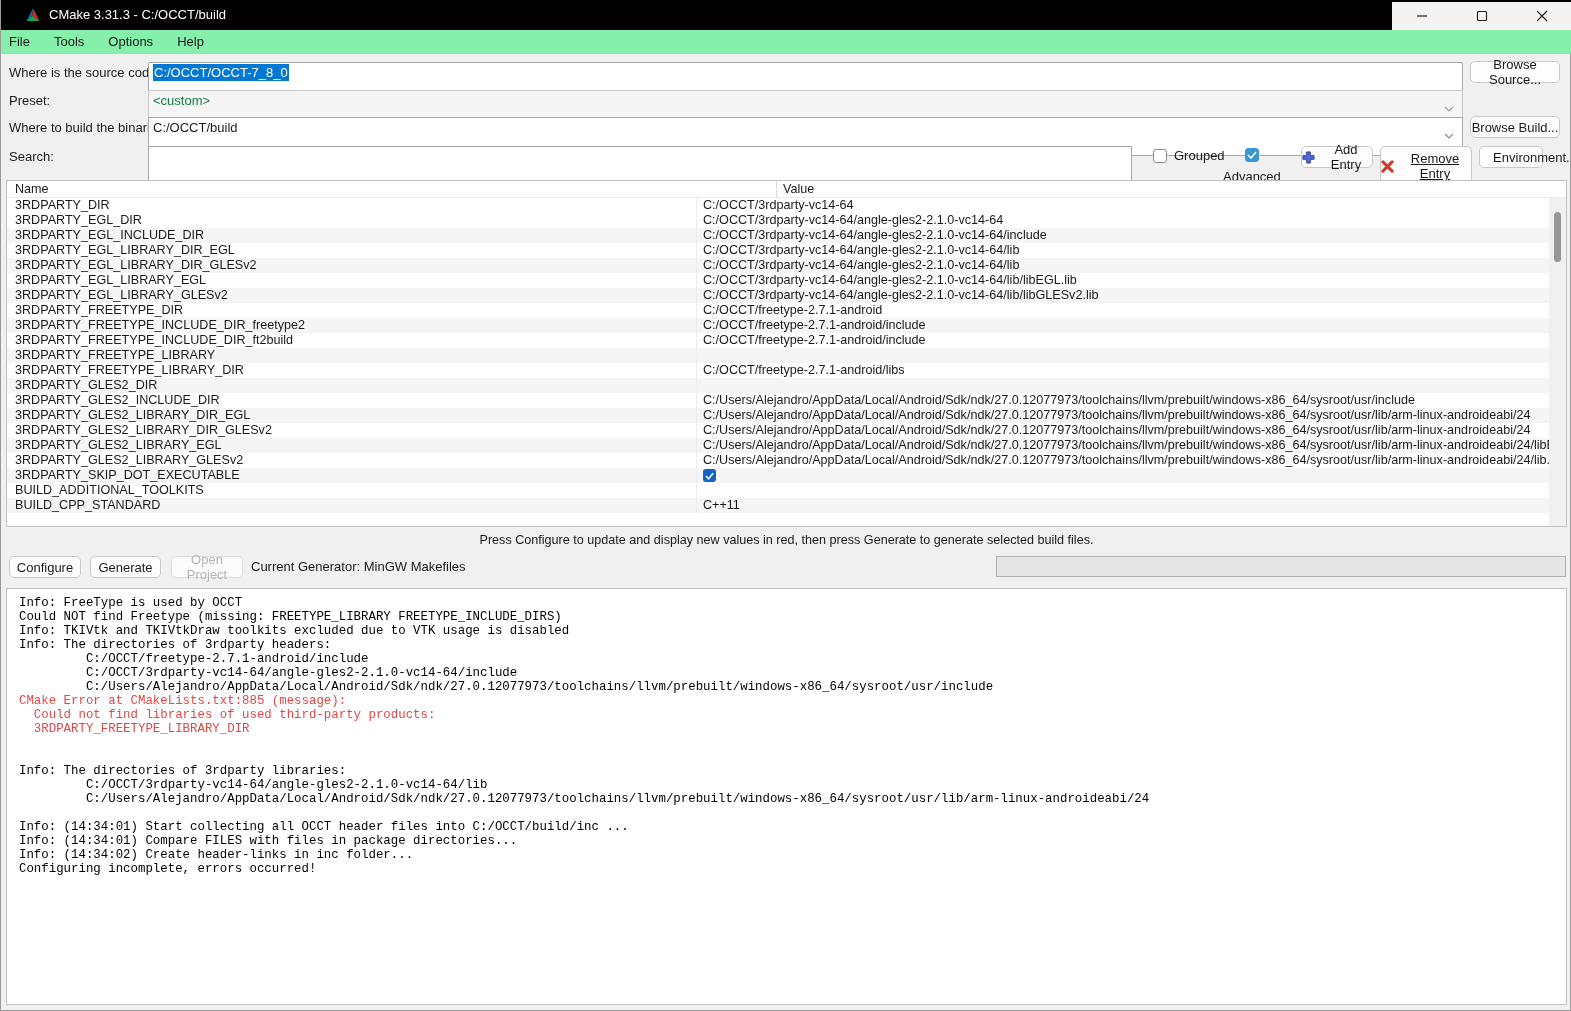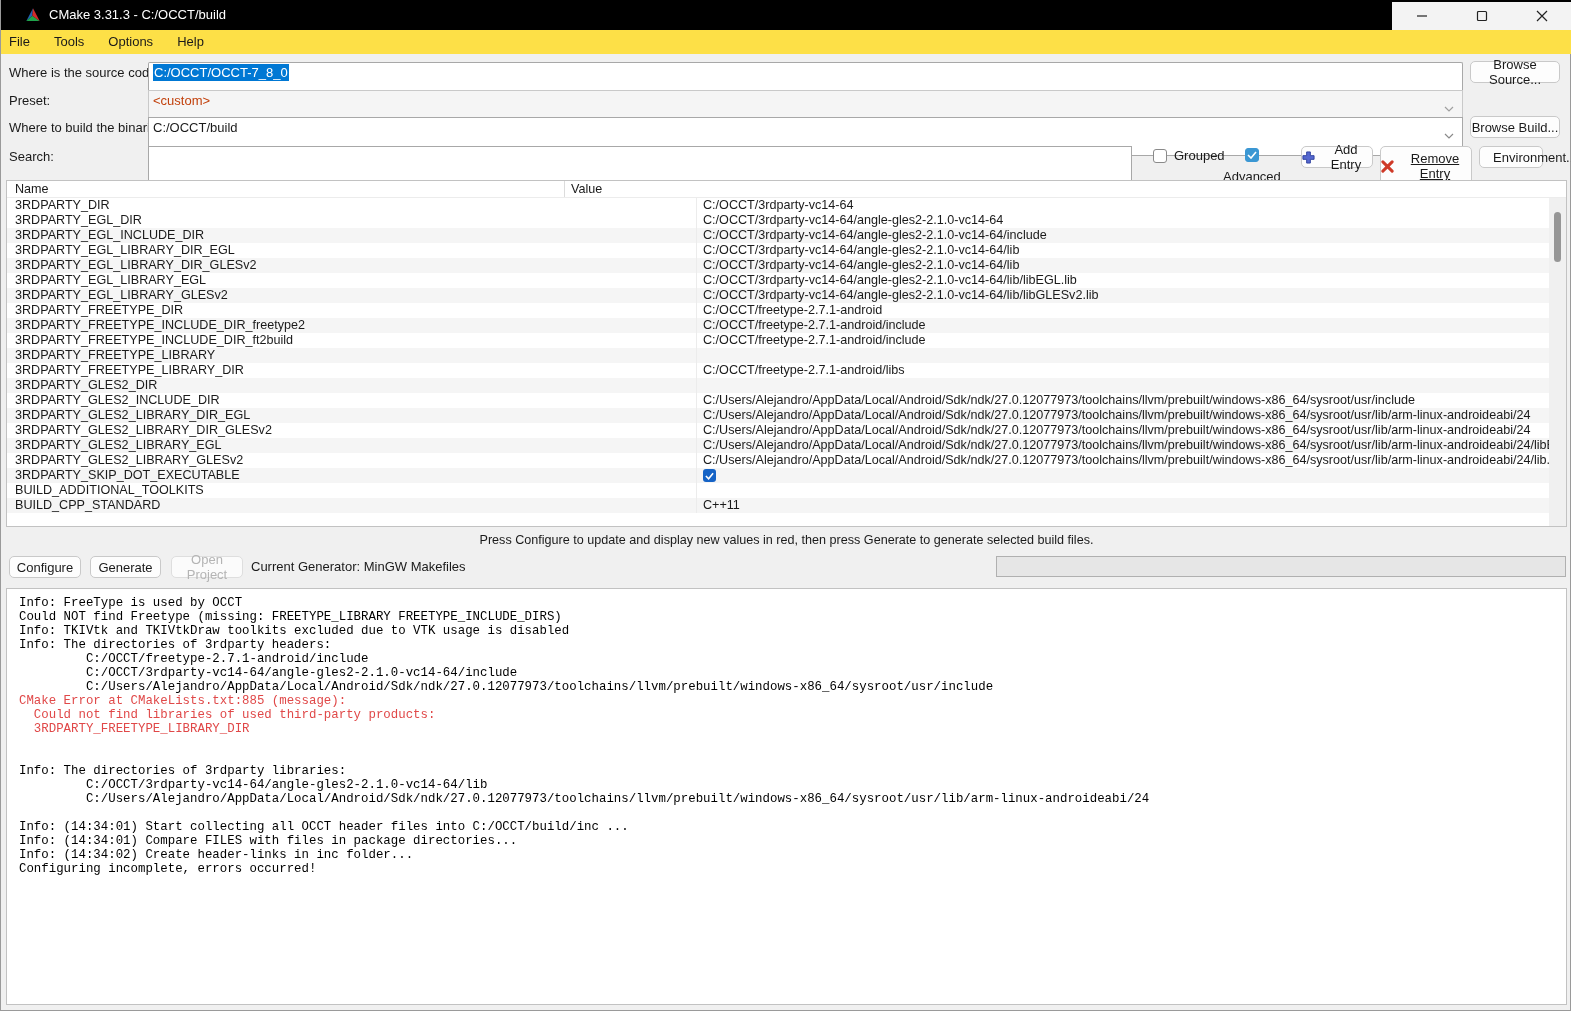--- a/index.html
+++ b/index.html
@@ -10,43 +10,43 @@
   
   .titlebar { position:absolute; left:0; top:0; width:1571px; height:30px; background:#000; }
   .titlebar-top-strip { position:absolute; left:0; top:0; width:1571px; height:2px; background:#000; z-index:5; }
   .title-text { position:absolute; left:48px; top:7px; color:#fff; font-size:13px; }
   .app-icon { position:absolute; left:24px; top:7px; width:16px; height:16px; }
   .caption-zone { position:absolute; right:0; top:2px; width:180px; height:28px; background:#f3f3f3; display:flex; }
   .cap-btn { width:60px; height:28px; display:flex; align-items:center; justify-content:center; color:#222; font-size:13px; }
   .cap-btn svg { display:block; }
 
   
-  .menubar { position:absolute; left:0; top:30px; width:1571px; height:24px; background:#fde047; display:flex; align-items:center; }
+  .menubar { position:absolute; left:0; top:30px; width:1571px; height:24px; background:#86efac; display:flex; align-items:center; }
   .menu-item { padding:0 12px; font-size:13px; height:24px; line-height:24px; }
   .menu-item:first-child { padding-left:8px; }
 
   
   .frm-label { position:absolute; left:8px; font-size:13px; line-height:21px; }
   .field { position:absolute; left:147px; width:1315px; height:39px; background:#fff; border:1px solid #a8a8a8; font-size:13px; line-height:19px; padding:0 4px; white-space:nowrap; overflow:hidden; }
   .field.focus { border-bottom:2px solid #0067c0; border-radius:2px; }
   .sel-text { background:#0078d4; color:#fff; padding:1px 1px; }
   .combo { color:#1a1a1a; }
-  .combo.disabled { background:#f5f5f5; border-color:#c9c9c9; color:#c2410c; }
+  .combo.disabled { background:#f5f5f5; border-color:#c9c9c9; color:#15803d; }
   .chevron { position:absolute; right:8px; top:7px; }
   .btn { background:#fdfdfd; border:1px solid #c9c9c9; border-radius:5px; font-size:13px; color:#1a1a1a; text-align:center; display:inline-flex; align-items:center; justify-content:center; gap:5px; }
   .btn.disabled { color:#b4b4b4; border-color:#dedede; background:#fbfbfb; }
   .browse-btn { position:absolute; width:90px; height:22px; }
   .checkbox-wrap { position:absolute; display:flex; align-items:center; gap:7px; font-size:13px; }
   .cb { width:14px; height:14px; border:1px solid #8a8a8a; border-radius:3px; background:#fff; display:inline-flex; align-items:center; justify-content:center; }
   .cb.on { background:#3b97d3; border-color:#3b97d3; }
 
   
   .grid { position:absolute; left:5px; top:180px; width:1561px; height:347px; background:#fff; border:1px solid #c2c2c2; overflow:hidden; }
   .grid-header { display:flex; height:17px; font-size:12.6px; background:#fff; border-bottom:1px solid #ececec; }
-  .gh-name { width:558px; padding-left:8px; line-height:17px; border-right:1px solid #dcdcdc; }
+  .gh-name { width:770px; padding-left:8px; line-height:17px; border-right:1px solid #dcdcdc; }
   .gh-value { flex:1; padding-left:6px; line-height:17px; }
   .grow { display:flex; height:15px; font-size:12.6px; line-height:15px; white-space:nowrap; }
   .grow.alt { background:#f5f5f5; }
   .gc-name { width:690px; padding-left:8px; overflow:hidden; border-right:1px solid #ececec; }
   .gc-value { flex:1; padding-left:6px; overflow:hidden; text-overflow:clip; padding-right:20px; }
   .row-cb { width:13px; height:13px; margin-top:1px; border-radius:3px; background:#1563c6; display:inline-flex; align-items:center; justify-content:center; }
   .vscroll { position:absolute; right:0; top:17px; width:17px; height:329px; background:#f0f0f0; }
   .vthumb { position:absolute; left:5px; top:14px; width:7px; height:50px; background:#969696; border-radius:4px; }
 
   

